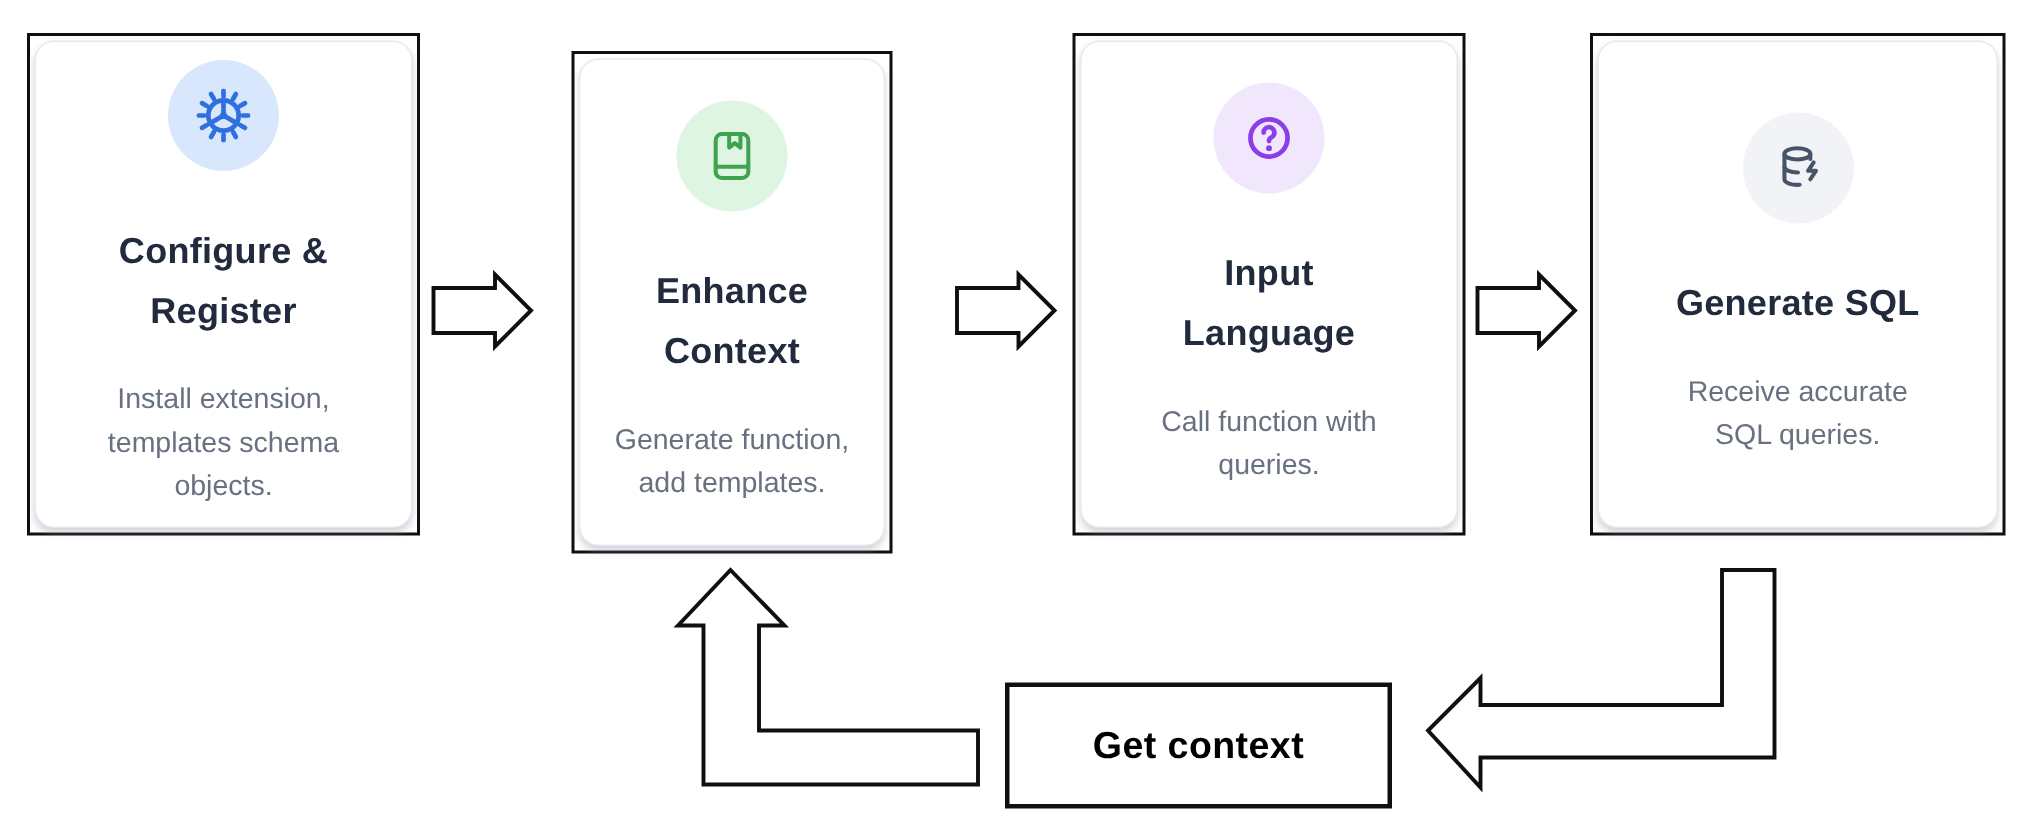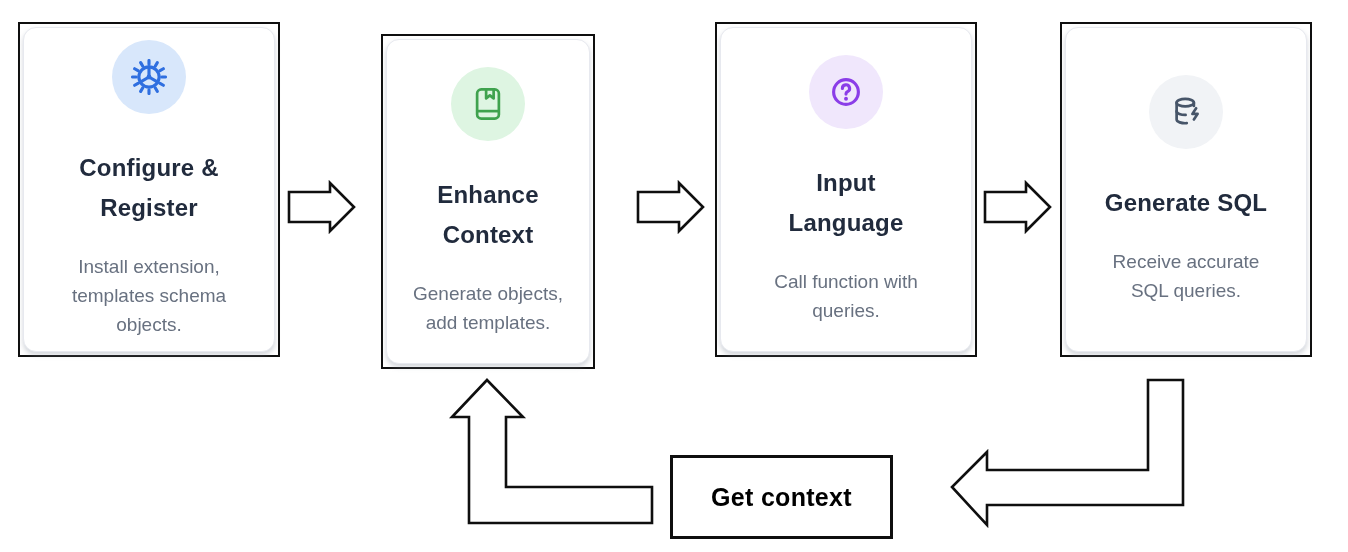--- a/index.html
+++ b/index.html
@@ -26,21 +26,21 @@
   .icon-circle svg{display:block;}
   .card-title{
     margin:34px 0 0 0;font-size:24px;font-weight:700;line-height:40px;
     white-space:pre-line;letter-spacing:0.2px;
   }
   .card-desc{
     margin:24px 0 0 0;font-size:19px;font-weight:400;line-height:29px;
     white-space:pre-line;
   }
   .loop-box{
-    position:absolute;left:670px;top:455px;width:223px;height:84px;box-sizing:border-box;
+    position:absolute;left:670px;top:455px;width:258px;height:84px;box-sizing:border-box;
     background:#ffffff;border:3px solid #0f0f0f;
     display:flex;align-items:center;justify-content:center;
   }
   .loop-box span{font-size:25px;font-weight:700;color:#000000;letter-spacing:0.3px;}
 </style>
 </head>
 <body>
 
 <div class="canvas">
 
@@ -77,42 +77,42 @@
     <div class="card-inner">
       <div class="icon-circle" style="background-color: rgb(222, 245, 226); color: rgb(63, 162, 78);">
         <svg width="36" height="36" viewBox="0 0 48 48" fill="none" stroke="currentColor">
           <rect x="9.5" y="4.5" width="29" height="39" rx="5.5" stroke-width="3.6"></rect>
           <path d="M9.5 33.5H38.5" stroke-width="3.6"></path>
           <path d="M21.5 5V16.5L26.5 12.5L31.5 16.5V5" stroke-width="3.6" stroke-linejoin="round"></path>
         </svg>
       </div>
       <h3 class="card-title" style="color:#212b3d;">Enhance
 Context</h3>
-      <p class="card-desc" style="color:#687180;">Generate objects,
+      <p class="card-desc" style="color:#687180;">Generate function,
 add templates.</p>
     </div>
   </div>
 
   <div class="card" style="left:715px;width:262px;">
     <div class="card-inner">
       <div class="icon-circle" style="background-color: rgb(240, 231, 252); color: rgb(139, 61, 232);">
         <svg width="36" height="36" viewBox="0 0 48 48" fill="none" stroke="currentColor">
           <circle cx="24" cy="24" r="16.5" stroke-width="4.2"></circle>
           <path d="M19.2 19.2a4.8 4.8 0 1 1 6.6 4.45c-1.6.65-1.8 1.6-1.8 3.1" stroke-width="4.2" stroke-linecap="round"></path>
           <circle cx="24" cy="33" r="2.6" fill="currentColor" stroke="none"></circle>
         </svg>
       </div>
       <h3 class="card-title" style="color:#212b3d;">Input
 Language</h3>
       <p class="card-desc" style="color:#687180;">Call function with
 queries.</p>
     </div>
   </div>
 
-  <div class="card" style="left:1060px;width:252px;">
+  <div class="card" style="left:1060px;width:277px;">
     <div class="card-inner">
       <div class="icon-circle" style="background-color: rgb(241, 243, 246); color: rgb(71, 85, 105);">
         <svg width="36" height="36" viewBox="0 0 48 48" fill="none" stroke="currentColor">
           <ellipse cx="23" cy="11.5" rx="11.5" ry="5" stroke-width="3.6"></ellipse>
           <path d="M11.5 11.5V34a11.5 5 0 0 0 13.5 4.9" stroke-width="3.6" stroke-linecap="round"></path>
           <path d="M11.5 23a11.5 5 0 0 0 12 4.95" stroke-width="3.6" stroke-linecap="round"></path>
           <path d="M34.5 11.5V16" stroke-width="3.6" stroke-linecap="round"></path>
           <path d="M37.5 19L32.5 26.5H39.5L34.5 34" stroke-width="3.6" stroke-linecap="round" stroke-linejoin="round"></path>
         </svg>
       </div>

